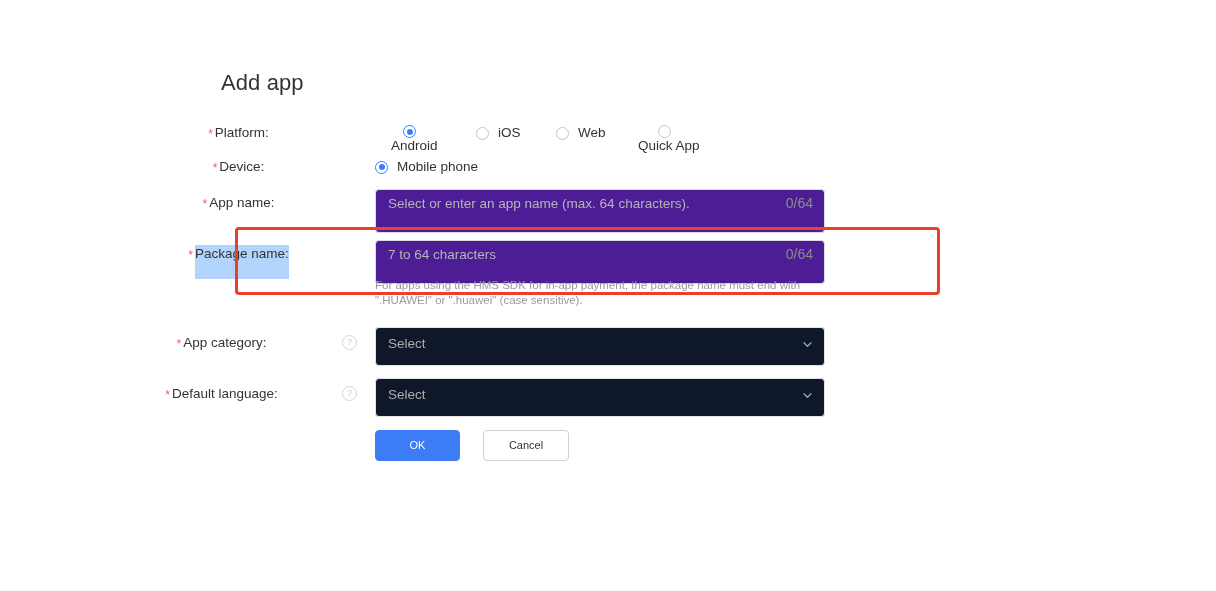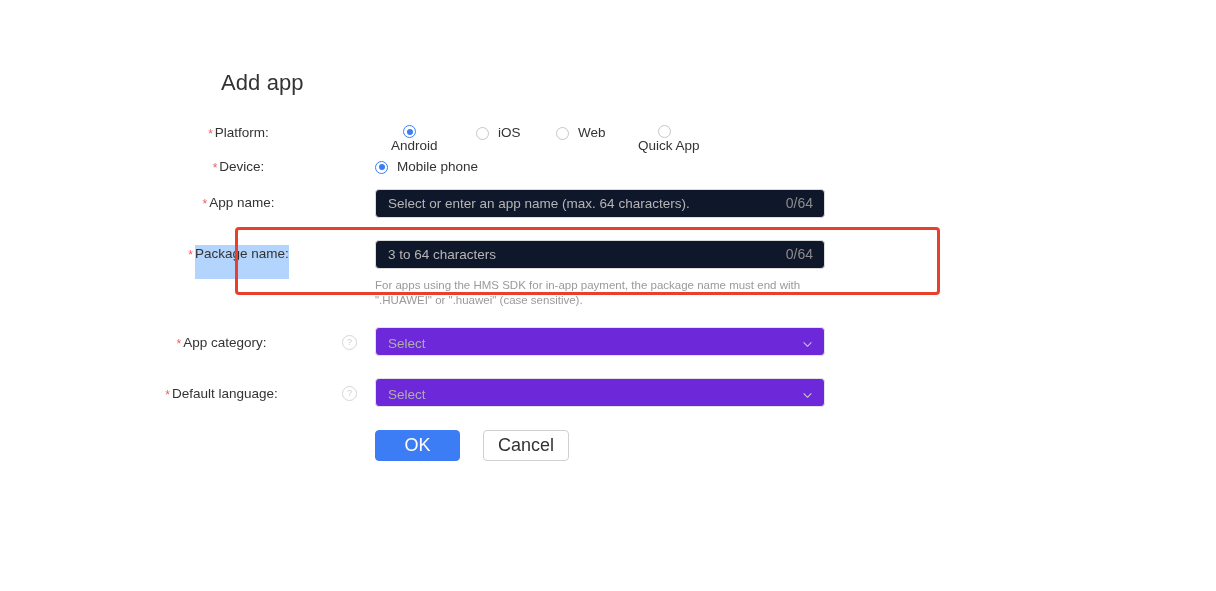--- a/index.html
+++ b/index.html
@@ -114,25 +114,25 @@
     font-size: 13.5px;
     color: #333333;
     line-height: 16px;
   }
 
   
   .input-box {
     position: absolute;
     left: 375px;
     width: 450px;
-    height: 29px;
+    height: 44px;
     box-sizing: border-box;
     border: 1px solid #dcdcdc;
     border-radius: 4px;
-    background: #0f172a;
+    background: #4c1d95;
   }
   .input-box .ph {
     position: absolute;
     left: 12px;
     top: 0;
     line-height: 27px;
     font-size: 13.5px;
     color: #b5b5b5;
     white-space: nowrap;
   }
@@ -143,25 +143,25 @@
     line-height: 27px;
     font-size: 14px;
     color: #8c8c8c;
   }
 
   
   .select-box {
     position: absolute;
     left: 375px;
     width: 450px;
-    height: 29px;
+    height: 39px;
     box-sizing: border-box;
     border: 1px solid #e3e3e3;
     border-radius: 4px;
-    background: #6d28d9;
+    background: #0f172a;
   }
   .select-box .ph {
     position: absolute;
     left: 12px;
     top: 0;
     line-height: 31px;
     font-size: 13.5px;
     color: #aeaeae;
     white-space: nowrap;
   }
@@ -183,21 +183,21 @@
     line-height: 15px;
     width: 470px;
   }
 
   
   .btn {
     position: absolute;
     height: 31px;
     box-sizing: border-box;
     border-radius: 4px;
-    font-size: 18px;
+    font-size: 11px;
     text-align: center;
     line-height: 29px;
     cursor: pointer;
     user-select: none;
   }
   .btn-ok {
     left: 375px;
     width: 85px;
     background: #3c7df6;
     border: 1px solid #3c7df6;
@@ -278,21 +278,21 @@
         <span class="ph">Select or enter an app name (max. 64 characters).</span>
         <span class="counter">0/64</span>
       </div>
     </div>
 
     <div class="row" style="top:240px;">
       <div class="label" style="top:6px;">
         <span class="req">*</span><span class="sel">Package name:</span>
       </div>
       <div class="input-box" style="top:0px;">
-        <span class="ph">3 to 64 characters</span>
+        <span class="ph">7 to 64 characters</span>
         <span class="counter">0/64</span>
       </div>
       <div class="helper" style="top:38px;">
         <span>For apps using the HMS SDK for in-app payment, the package name must end with</span>
         <br>
         <span>".HUAWEI" or ".huawei" (case sensitive).</span>
       </div>
     </div>
 
     <div class="row" style="top:327px;">

